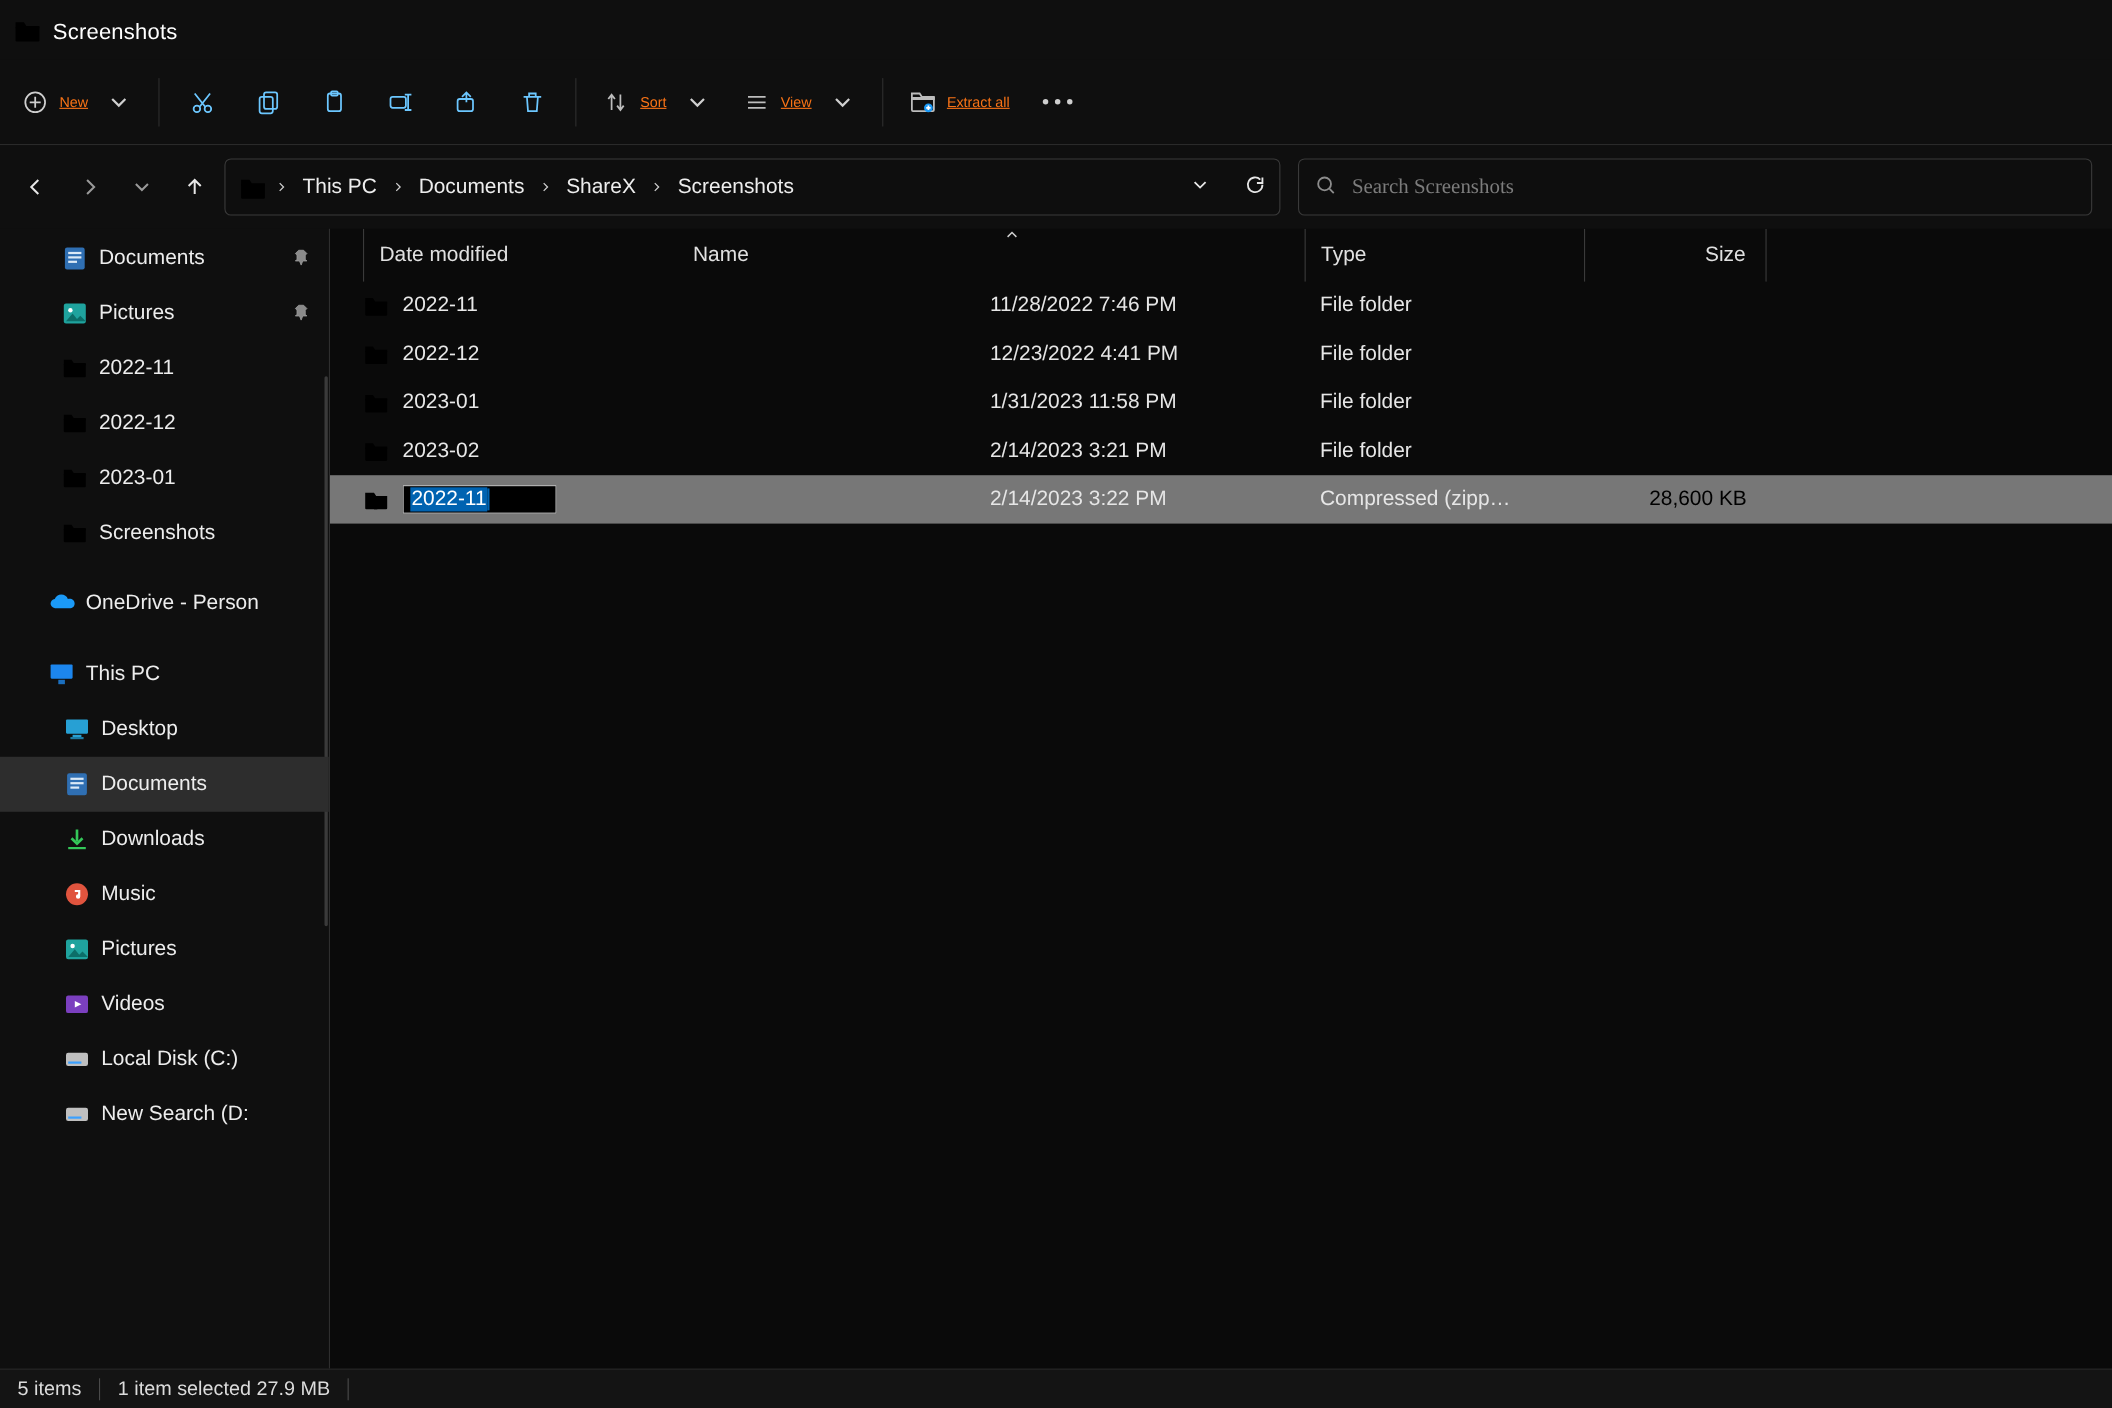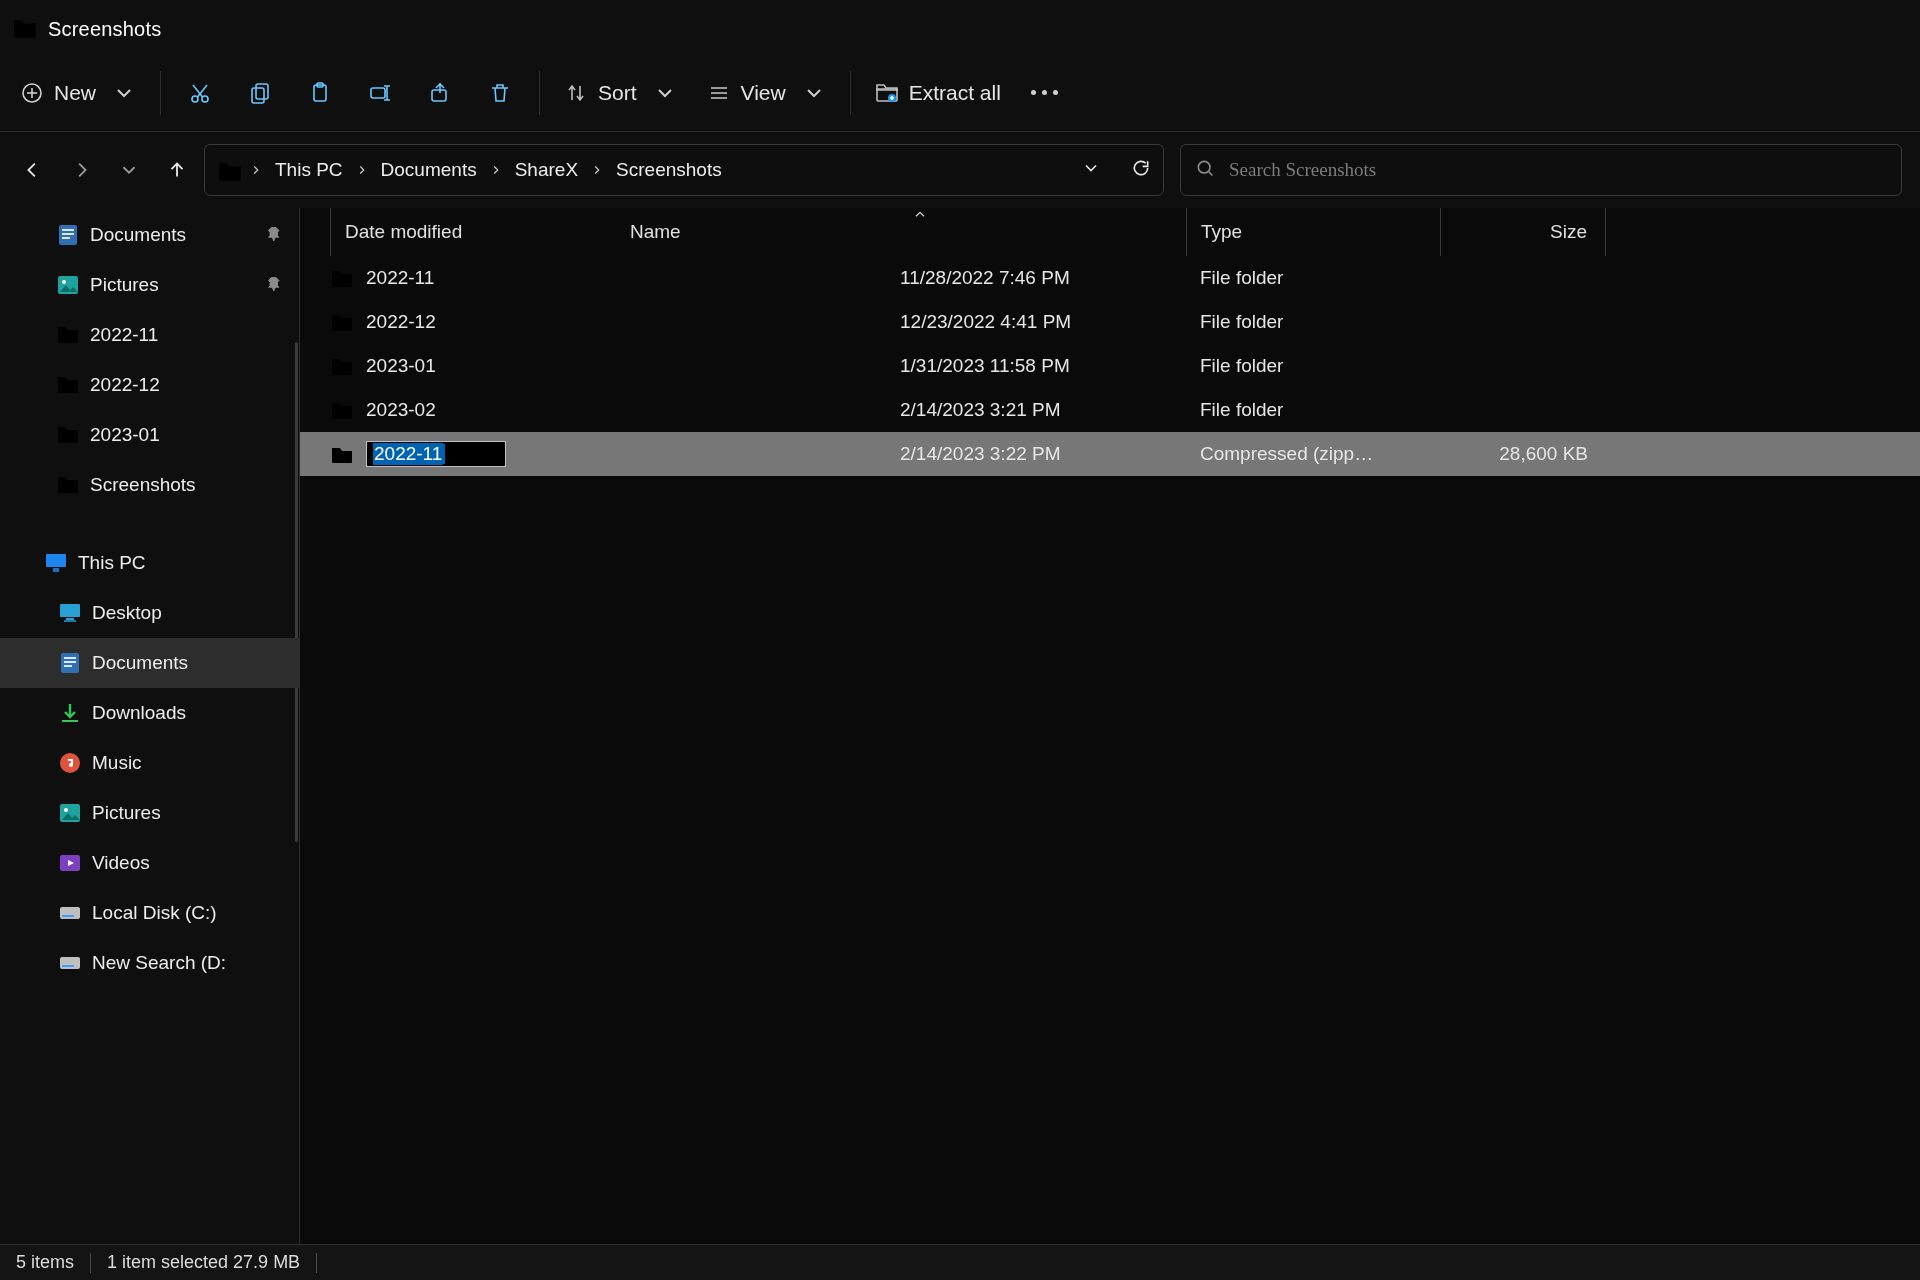--- a/index.html
+++ b/index.html
@@ -36,21 +36,21 @@
   }
   .toolbar .sep { width:1px; height:44px; background: var(--line); margin:0 8px; }
   .tb-btn {
     display:flex; align-items:center; justify-content:center;
     height:52px; min-width:58px; padding:0 14px;
     color: var(--text); border-radius:6px; cursor:default;
     gap:10px; position:relative;
   }
   .tb-btn svg { width:24px; height:24px; fill:none; stroke:#6cc7ff; stroke-width:1.6; }
   .tb-btn.neutral svg { stroke:#bdbdbd; }
-  .tb-btn .label { font-size:21px; color:#e5e5e5; }
+  .tb-btn .label { font-size:13px; color:#f97316;text-decoration:underline; }
   .tb-chevron { margin-left:6px; }
 
   
   .svg-plus-circle circle { stroke:#cfcfcf; }
   .svg-plus-circle line { stroke:#cfcfcf; }
 
   
   .more-dots { display:flex; gap:6px; }
   .more-dots span { width:5px; height:5px; border-radius:50%; background:#cfcfcf; }
 
@@ -134,21 +134,21 @@
 
   .rows { }
   .row {
     display:flex; align-items:center; height:44px; padding:0 0 0 30px;
     color:#e8e8e8; font-size:19px;
   }
   .row .cell { display:flex; align-items:center; height:100%; }
   .row .c-name { width:556px; gap:12px; }
   .row .c-date { width:300px; padding-left:14px; color:#e6e6e6;}
   .row .c-type { width:254px; padding-left:14px; color:#e6e6e6;}
-  .row .c-size { width:166px; justify-content:flex-end; padding-right:18px; color:#e5e5e5;}
+  .row .c-size { width:166px; justify-content:flex-end; padding-right:18px; color:#000000;}
   .row.selected { background: var(--selected-row); color:#fff; }
   .row .ic { width:24px; height:22px; flex:0 0 auto; }
 
   .rename-box {
     background:#000; border:1px solid #bfbfbf; padding:1px 6px; min-width:140px;
     display:inline-flex; align-items:center;
   }
   .rename-box span {
     background: var(--blue-sel); color:#fff; padding:0 1px;
   }
@@ -433,20 +433,26 @@
     </div>
     <div class="sb-item">
       <span class="ic folder-ic"><svg viewBox="0 0 24 24">
             <use href="#svg-folder"></use>
           </svg></span>
       <span class="txt">Screenshots</span>
     </div>
 
     <div class="sb-gap"></div>
 
+    <div class="sb-item root">
+      <span class="ic onedrive"><svg viewBox="0 0 24 24">
+            <use href="#svg-onedrive"></use>
+          </svg></span>
+      <span class="txt">OneDrive - Person</span>
+    </div>
 
     <div class="sb-gap"></div>
 
     <div class="sb-item root">
       <span class="ic"><svg viewBox="0 0 24 24">
             <use href="#svg-monitor"></use>
           </svg></span>
       <span class="txt">This PC</span>
     </div>
     <div class="sb-item child">

